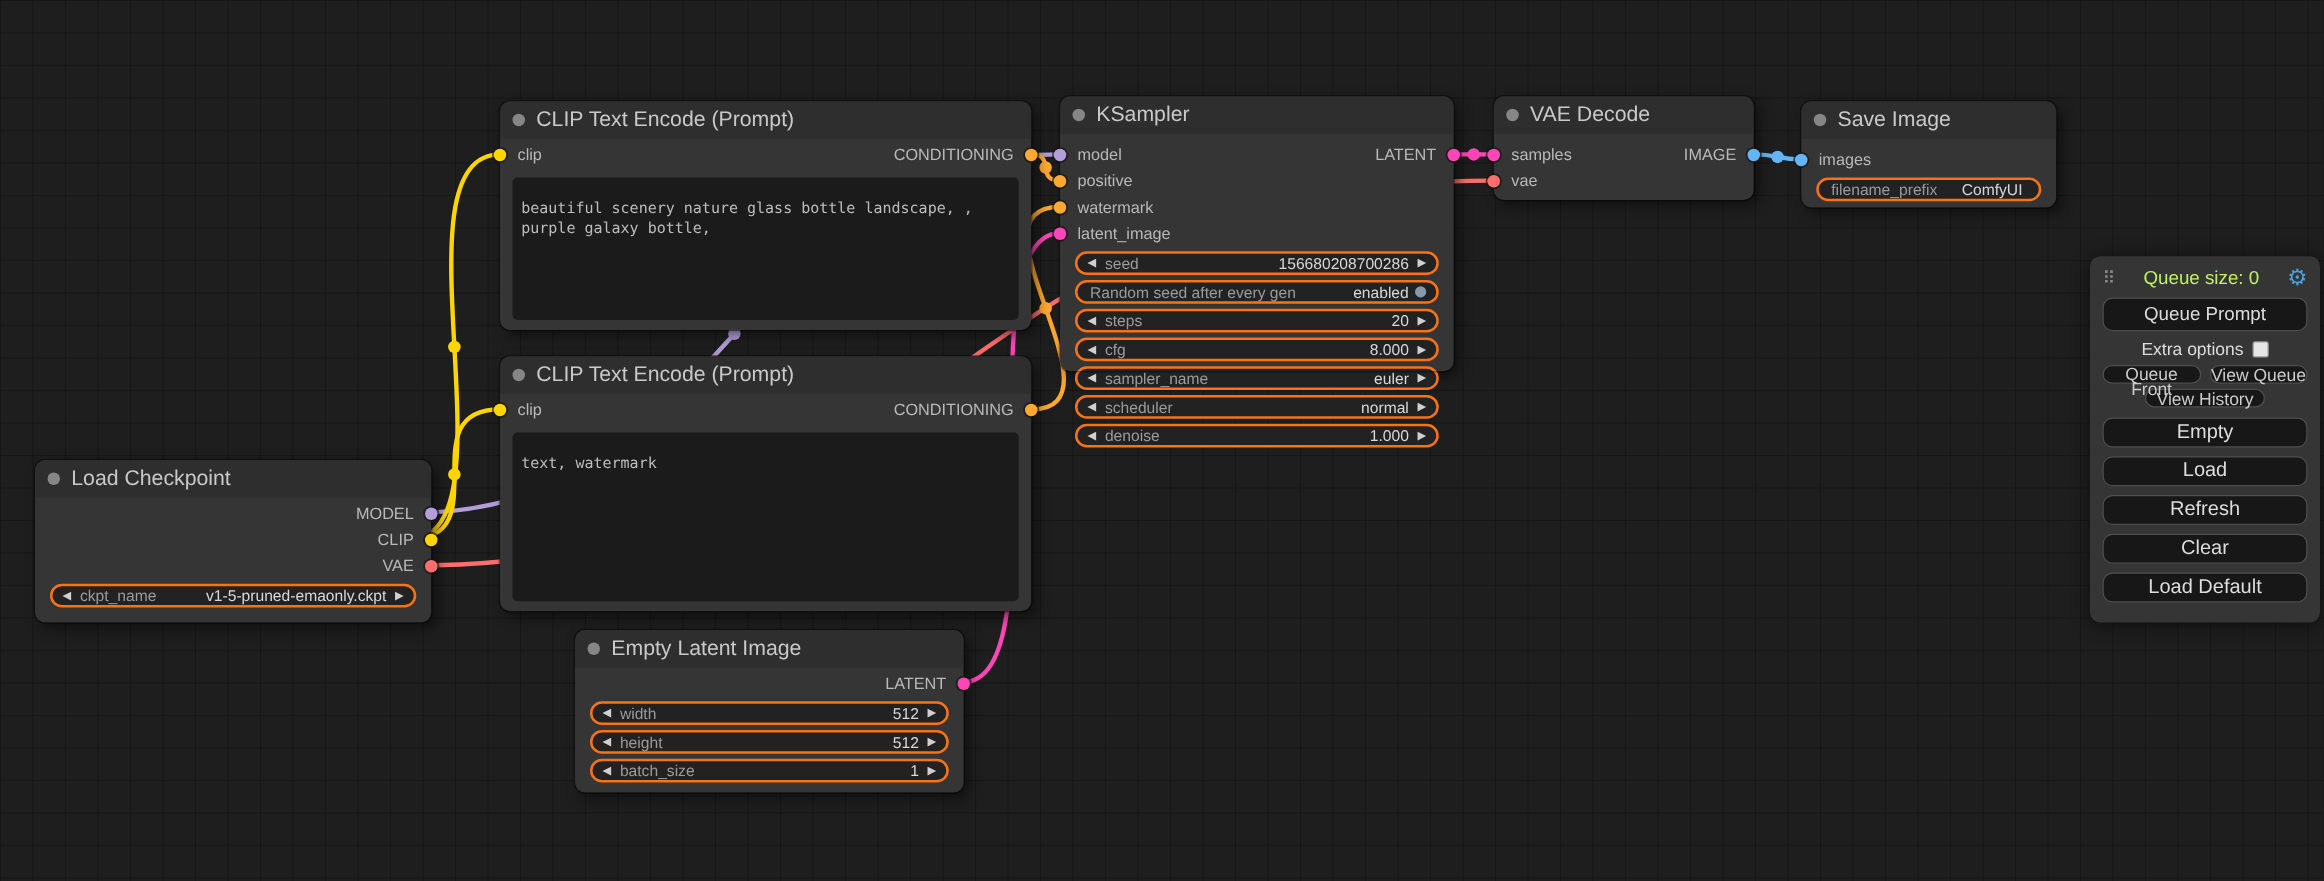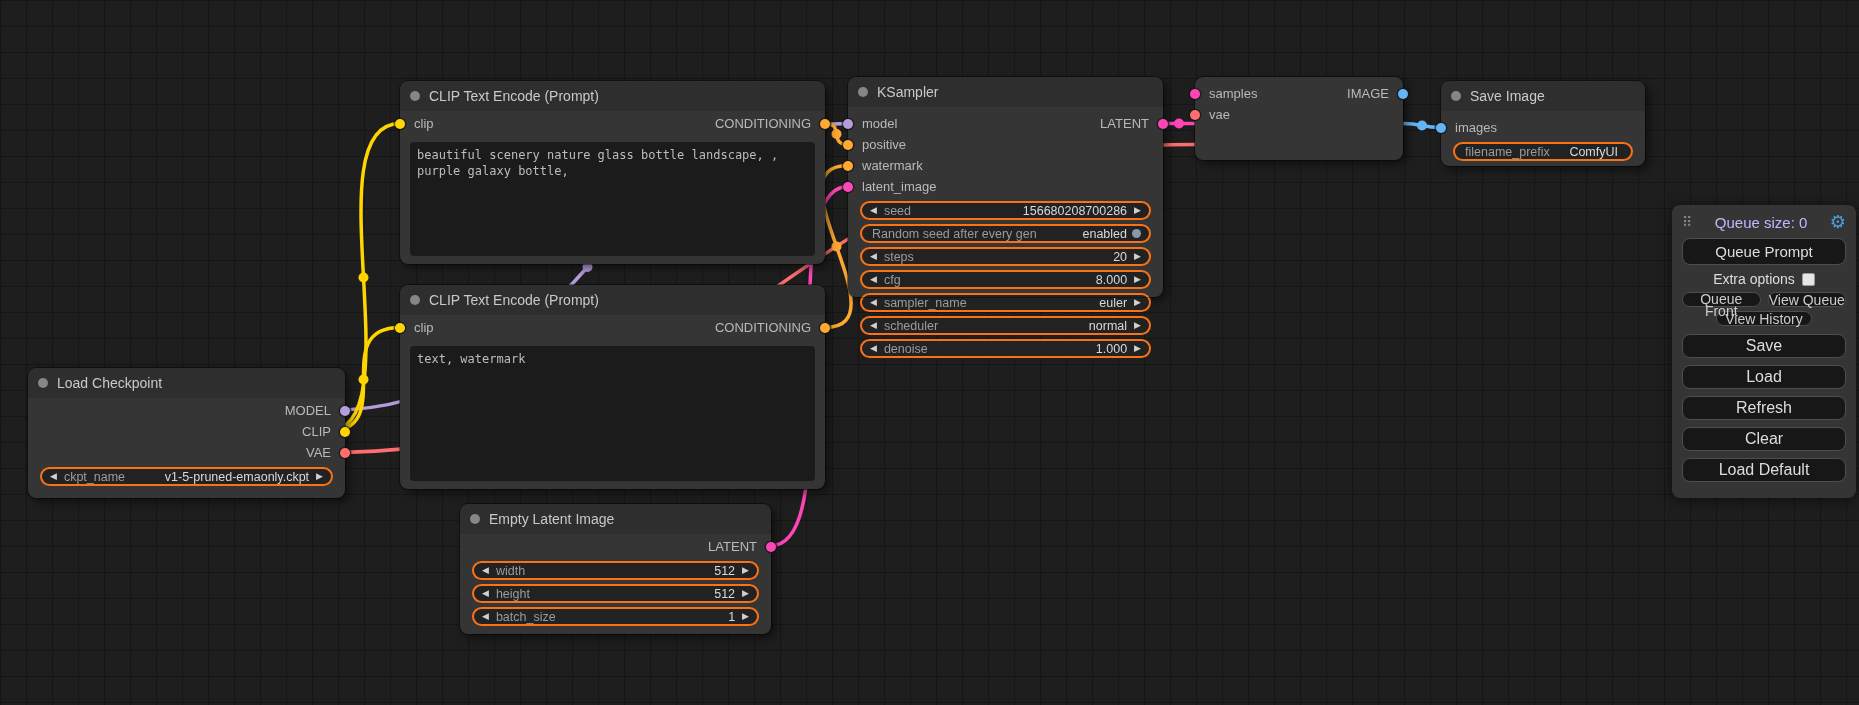--- a/index.html
+++ b/index.html
@@ -20,21 +20,21 @@
   svg.wires path { fill:none; stroke-width:3.5px; stroke-linecap:round; }
 
   .node {
     position:absolute; background:#353535; border-radius:8px;
     box-shadow:4px 4px 10px rgba(0,0,0,.5); outline:1px solid rgba(0,0,0,.4);
     z-index:2;
   }
   .node-title {
     height:30px; background:#2e2e2e; border-radius:8px 8px 0 0;
     display:flex; align-items:center; padding-left:10px;
-    font-size:14px; color:#c9c9c9; cursor:move;
+    font-size:17px; color:#c9c9c9; cursor:move;
   }
   .title-dot { width:10px; height:10px; border-radius:50%; background:#868686; margin-right:9px; flex:none; }
   .spacer-2 { height:2px; } .spacer-6 { height:6px; }
   .slot-row { position:relative; height:21px; display:flex; align-items:center; font-size:13px; color:#b9b9b9; }
   .in-label { margin-left:14px; }
   .out-label { margin-left:auto; margin-right:14px; }
   .slot-dot {
     position:absolute; top:50%; width:10px; height:10px; margin-top:-5px;
     border-radius:50%; box-shadow:0 0 0 1.5px rgba(20,20,20,.65); cursor:crosshair;
   }
@@ -44,34 +44,34 @@
     border-radius:10px; display:flex; align-items:center; padding:0 8px;
     font-size:12.5px; cursor:pointer;
   }
   .widget .arrow { font-size:9px; color:#d0d0d0; line-height:1; }
   .w-name { color:#9b9b9b; margin-left:7px; white-space:nowrap; }
   .w-value { color:#d8d8d8; margin-left:auto; margin-right:7px; white-space:nowrap; }
   .widget.no-arrows .w-name { margin-left:2px; }
   .widget.no-arrows .w-value { margin-right:5px; }
   .toggle-dot { width:9px; height:9px; border-radius:50%; flex:none; }
   .prompt-box {
-    margin:8px 10px 4px; background:#1b1b1b; border-radius:4px; padding:5px 7px;
+    margin:8px 10px 4px; background:#1b1b1b; border-radius:4px; padding:16px 7px;
     font-family:"DejaVu Sans Mono", monospace; font-size:12px; line-height:1.35;
     color:#bdbdbd; white-space:pre-wrap; word-break:break-word; overflow:hidden;
     cursor:text;
   }
 
   .queue-panel {
     position:absolute; left:1672px; top:205px; width:184px; height:293px;
     background:#353535; border-radius:8px; box-shadow:0 2px 14px rgba(0,0,0,.55);
     z-index:5; padding:8px 10px;
   }
   .qp-header { display:flex; align-items:center; margin-bottom:7px; }
   .drag-handle { color:#8a8a8a; font-size:14px; cursor:move; }
-  .qp-title { flex:1; text-align:center; font-size:15px; color:#c4b5fd; }
+  .qp-title { flex:1; text-align:center; font-size:15px; color:#bef264; }
   .gear-icon { font-size:18px; line-height:1; cursor:pointer; }
   .btn {
     display:block; width:100%; background:#171717; border:1px solid #4e4e4e;
     color:#dddddd; font-family:inherit; text-align:center; cursor:pointer;
   }
   .btn-queue { height:27px; border-radius:8px; font-size:15px; margin-bottom:6px; }
   .btn-big { height:24px; border-radius:8px; font-size:16px; margin-bottom:7px; }
   .extra-row { display:flex; align-items:center; justify-content:center; gap:7px; font-size:14px; color:#dddddd; margin:2px 0 5px; }
   .checkbox { width:13px; height:13px; background:#e6e6e6; border:1px solid #9a9a9a; border-radius:2px; cursor:pointer; }
   .small-row { display:flex; gap:7px; margin-bottom:4px; }
@@ -251,20 +251,24 @@
     </div>
     <div class="widget">
       <span class="arrow">◀</span>
       <span class="w-name">denoise</span>
       <span class="w-value">1.000</span>
       <span class="arrow">▶</span>
     </div>
   </div>
 
   <div class="node" style="left:1195px; top:77px; width:208px; height:83px;">
+    <div class="node-title">
+      <span class="title-dot"></span>
+      <span>VAE Decode</span>
+    </div>
     <div class="spacer-6"></div>
     <div class="slot-row">
       <span class="slot-dot in" style="background-color: rgb(255, 70, 184);"></span>
       <span class="in-label">samples</span>
       <span class="out-label">IMAGE</span>
       <span class="slot-dot out" style="background-color: rgb(100, 181, 246);"></span>
     </div>
     <div class="slot-row">
       <span class="slot-dot in" style="background-color: rgb(255, 110, 110);"></span>
       <span class="in-label">vae</span>
@@ -296,20 +300,20 @@
     <button class="btn btn-queue">Queue Prompt</button>
     <div class="extra-row">
       <span>Extra options</span>
       <span class="checkbox"></span>
     </div>
     <div class="small-row">
       <button class="btn btn-small">Queue Front</button>
       <button class="btn btn-small">View Queue</button>
     </div>
     <button class="btn btn-small solo">View History</button>
-    <button class="btn btn-big">Save</button>
+    <button class="btn btn-big">Empty</button>
     <button class="btn btn-big">Load</button>
     <button class="btn btn-big">Refresh</button>
     <button class="btn btn-big">Clear</button>
     <button class="btn btn-big">Load Default</button>
   </div>
 
 </div>
 
 </body></html>

